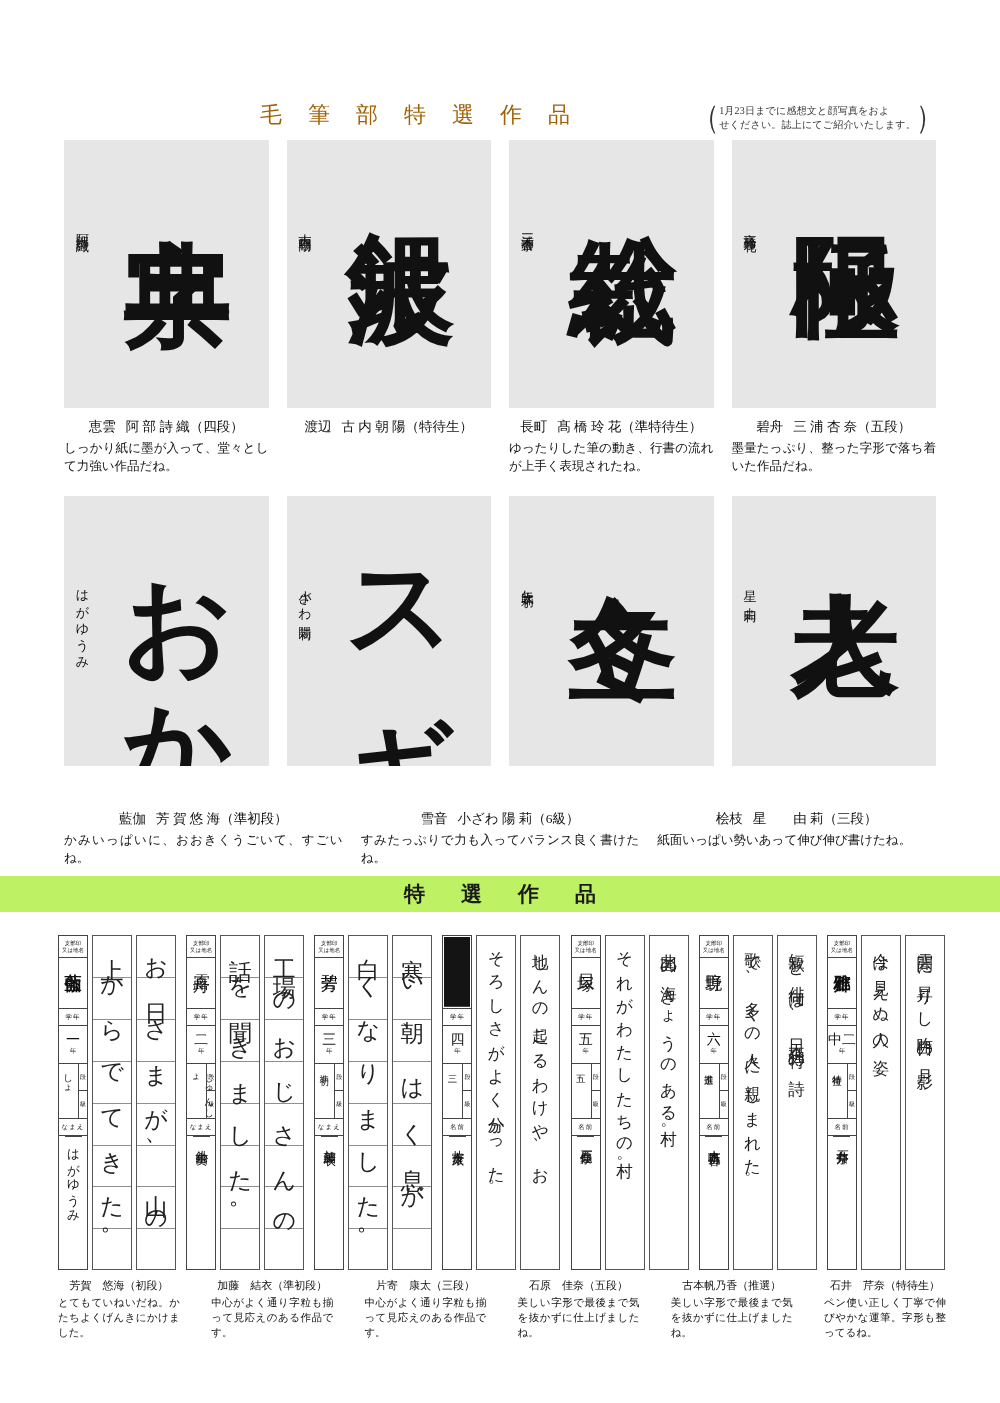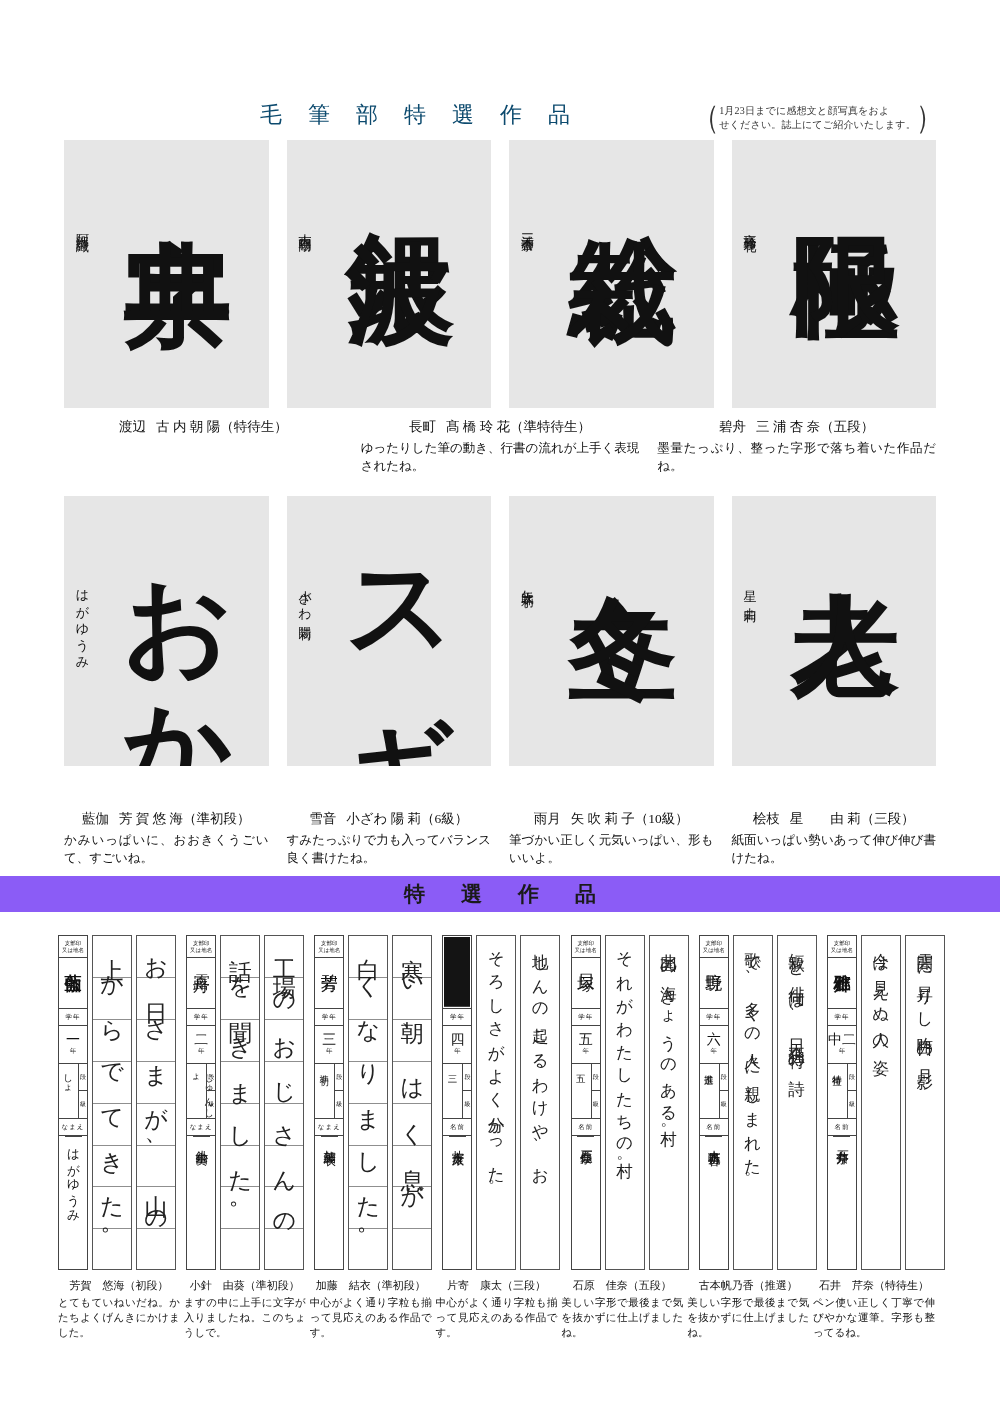--- a/index.html
+++ b/index.html
@@ -7,21 +7,21 @@
   .page {
     position:relative; width:1000px; height:1403px; background:#ffffff;
     font-family:"Liberation Serif","DejaVu Serif",serif; color:#111; overflow:hidden;
   }
   .v { writing-mode:vertical-rl; text-orientation:upright; }
 
   
   .header-title {
     position:absolute; left:225px; top:100px; width:380px; text-align:center;
     font-family:"Liberation Sans","DejaVu Sans",sans-serif;
-    font-size:22px; font-weight:400; letter-spacing:26px; text-indent:26px; color:#0c4a6e;
+    font-size:22px; font-weight:400; letter-spacing:26px; text-indent:26px; color:#a16207;
   }
   .header-note {
     position:absolute; right:58px; top:100px; display:flex; align-items:center; color:#333;
   }
   .header-note .paren { font-size:26px; font-weight:300; transform:scaleY(1.25); }
   .header-note .note-lines { display:flex; flex-direction:column; }
   .header-note .note-lines span { font-size:10px; line-height:1.35; letter-spacing:0.2px; }
 
   
   .brush-row { position:absolute; left:64px; right:64px; display:flex; gap:18px; }
@@ -41,21 +41,21 @@
   .bcap-row { position:absolute; left:64px; right:64px; display:flex; gap:18px; }
   .caprow1 { top:418px; }
   .caprow2 { top:778px;margin-top:32px; }
   .bcap { flex:1; }
   .bcap-name { text-align:center; font-size:13.5px; white-space:nowrap; margin-bottom:3px; }
   .bcap-name .nm { margin-left:10px; }
   .bcap-comment { font-size:12.5px; line-height:1.45; text-align:justify; }
 
   
   .banner {
-    position:absolute; left:0; right:0; top:876px; height:36px; background:#8b5cf6;
+    position:absolute; left:0; right:0; top:876px; height:36px; background:#bef264;
     display:flex; align-items:center; justify-content:center;
   }
   .banner-title {
     font-family:"Liberation Sans","DejaVu Sans",sans-serif; font-weight:bold;
     font-size:21px; letter-spacing:36px; text-indent:36px; color:#1a1a1a;
   }
 
   
   .pen-row { position:absolute; left:58px; right:54px; top:935px; height:335px;
              display:flex; justify-content:space-between; }
@@ -86,21 +86,21 @@
           display:flex; justify-content:center; position:relative; }
   .pcol.grid {
     background-image:repeating-linear-gradient(to bottom,
       transparent 0px, transparent 40.9px, #8f8f8f 40.9px, #8f8f8f 41.9px);
   }
   .ptext { font-size:23px; letter-spacing:18px; padding-top:5px; line-height:1;
            font-family:"Liberation Sans","DejaVu Sans",sans-serif; color:#222; }
   .pcol.free .ptext { font-size:16.5px; letter-spacing:4.5px; padding-top:4px; }
 
   
-  .pcap-row { position:absolute; left:58px; right:65px; top:1278px; display:flex; justify-content:space-between; }
+  .pcap-row { position:absolute; left:58px; right:54px; top:1278px; display:flex; justify-content:space-between; }
   .pcap { width:122px; }
   .pcap-name { text-align:center; font-size:11px; white-space:nowrap; margin-bottom:2px; }
   .pcap-comment { font-size:10.5px; line-height:1.45; text-align:justify; }
 </style>
 </head>
 <body>
 
 <div class="page">
 
   <div class="header-title">毛筆部特選作品</div>
@@ -128,20 +128,26 @@
     </div>
     <div class="panel">
       <div class="brush-title v">極限</div>
       <div class="brush-sig v">高橋玲花</div>
     </div>
   </div>
 
   <div class="bcap-row caprow1">
     <div class="bcap">
       <div class="bcap-name">
+        <span>恵雲</span><span class="nm">阿 部 詩 織</span><span>（四段）</span>
+      </div>
+      <div class="bcap-comment">しっかり紙に墨が入って、堂々として力強い作品だね。</div>
+    </div>
+    <div class="bcap">
+      <div class="bcap-name">
         <span>渡辺</span><span class="nm">古 内 朝 陽</span><span>（特待生）</span>
       </div>
     </div>
     <div class="bcap">
       <div class="bcap-name">
         <span>長町</span><span class="nm">髙 橋 玲 花</span><span>（準特待生）</span>
       </div>
       <div class="bcap-comment">ゆったりした筆の動き、行書の流れが上手く表現されたね。</div>
     </div>
     <div class="bcap">
@@ -179,26 +185,20 @@
       <div class="bcap-comment">かみいっぱいに、おおきくうごいて、すごいね。</div>
     </div>
     <div class="bcap">
       <div class="bcap-name">
         <span>雪音</span><span class="nm">小ざわ 陽 莉</span><span>（6級）</span>
       </div>
       <div class="bcap-comment">すみたっぷりで力も入ってバランス良く書けたね。</div>
     </div>
     <div class="bcap">
       <div class="bcap-name">
-        <span>雨月</span><span class="nm">矢 吹 莉 子</span><span>（10級）</span>
-      </div>
-      <div class="bcap-comment">筆づかい正しく元気いっぱい、形もいいよ。</div>
-    </div>
-    <div class="bcap">
-      <div class="bcap-name">
         <span>桧枝</span><span class="nm">星　　由 莉</span><span>（三段）</span>
       </div>
       <div class="bcap-comment">紙面いっぱい勢いあって伸び伸び書けたね。</div>
     </div>
   </div>
 
   <div class="banner">
     <span class="banner-title">特選作品</span>
   </div>
 
@@ -428,26 +428,20 @@
 
   <div class="pcap-row">
     <div class="pcap">
       <div class="pcap-name">
         <span>芳賀　悠海</span><span>（初段）</span>
       </div>
       <div class="pcap-comment">とてもていねいだね。かたちよくげんきにかけました。</div>
     </div>
     <div class="pcap">
       <div class="pcap-name">
-        <span>小針　由葵</span><span>（準初段）</span>
-      </div>
-      <div class="pcap-comment">ますの中に上手に文字が入りましたね。このちょうしで。</div>
-    </div>
-    <div class="pcap">
-      <div class="pcap-name">
         <span>加藤　結衣</span><span>（準初段）</span>
       </div>
       <div class="pcap-comment">中心がよく通り字粒も揃って見応えのある作品です。</div>
     </div>
     <div class="pcap">
       <div class="pcap-name">
         <span>片寄　康太</span><span>（三段）</span>
       </div>
       <div class="pcap-comment">中心がよく通り字粒も揃って見応えのある作品です。</div>
     </div>

